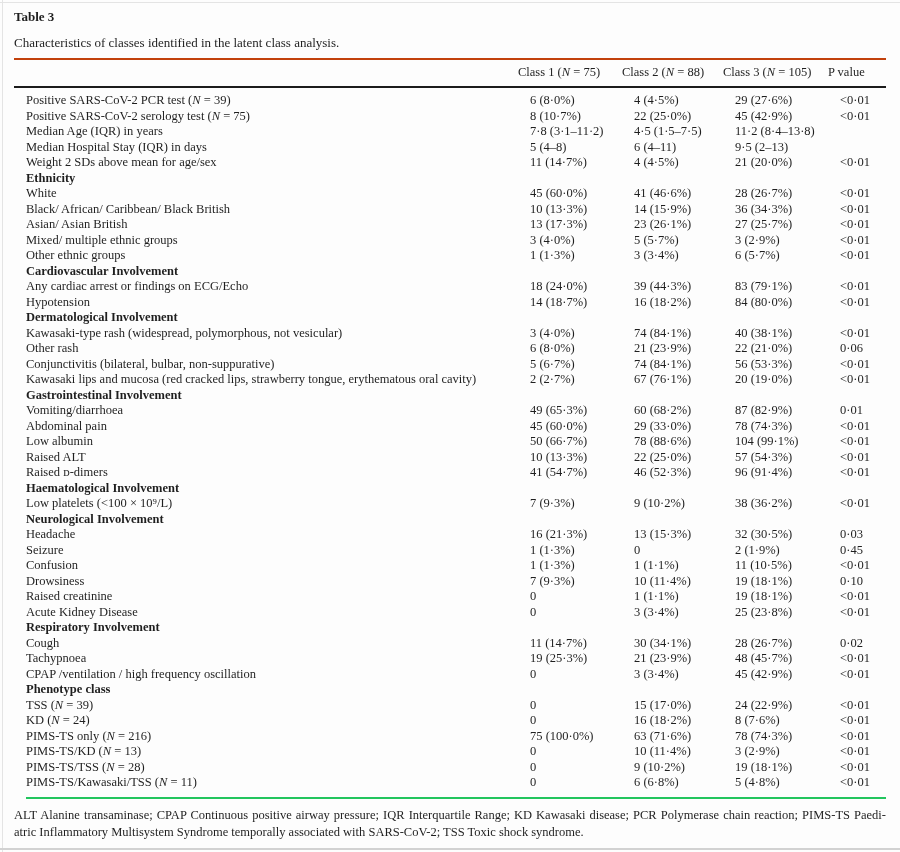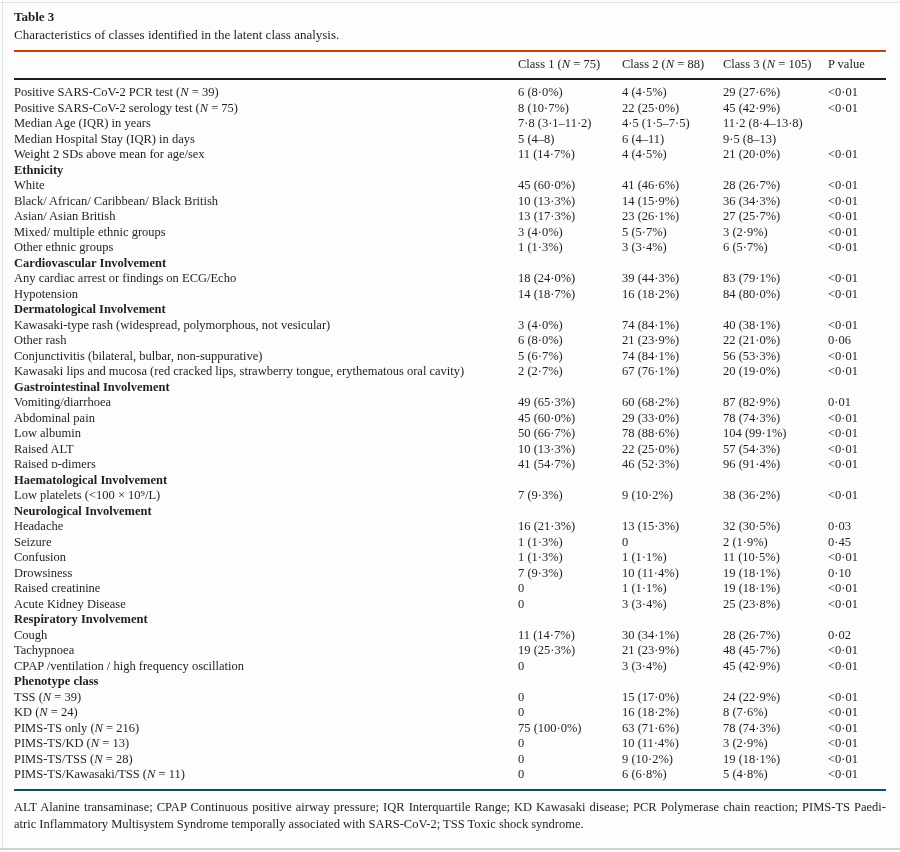--- a/index.html
+++ b/index.html
@@ -22,41 +22,42 @@
     border-radius: 31px;
   }
   .title {
     font-size: 13px;
     line-height: 16px;
     font-weight: bold;
   }
   .caption {
     font-size: 13px;
     line-height: 16px;
-    margin-top: 2px;
+    margin-top: 10px;
   }
   .tbl {
     margin-top: 7px;
     width: 872px;
   }
   .grid-row {
     display: grid;
     grid-template-columns: 504px 104px 101px 105px 1fr;
   }
   .thead {
     border-top: 2px solid #c2410c;
     border-bottom: 2px solid #1c1c1c;
     padding: 5px 0 6px 0;
     font-size: 12.5px;
     line-height: 15px;
   }
   .hc { white-space: nowrap; }
   .tbody {
     padding: 5px 0 6px 0;
-    border-bottom: 2px solid #0c4a6e;
+    border-bottom: 2px solid #22c55e;
+    margin-left: 12px;
   }
   .row {
     font-size: 12.5px;
     line-height: 15.5px;
     height: 15.5px;
     white-space: nowrap;
   }
   .row.section .label { font-weight: bold; }
   .footnote {
     margin-top: 8px;
@@ -117,21 +118,21 @@
           <div class="label">Median Age (IQR) in years</div>
           <div>7·8 (3·1–11·2)</div>
           <div>4·5 (1·5–7·5)</div>
           <div>11·2 (8·4–13·8)</div>
           <div></div>
         </div>
         <div class="row grid-row">
           <div class="label">Median Hospital Stay (IQR) in days</div>
           <div>5 (4–8)</div>
           <div>6 (4–11)</div>
-          <div>9·5 (8–13)</div>
+          <div>9·5 (2–13)</div>
           <div></div>
         </div>
         <div class="row grid-row">
           <div class="label">Weight 2 SDs above mean for age/sex</div>
           <div>11 (14·7%)</div>
           <div>4 (4·5%)</div>
           <div>21 (20·0%)</div>
           <div>&lt;0·01</div>
         </div>
         <div class="row grid-row section">

